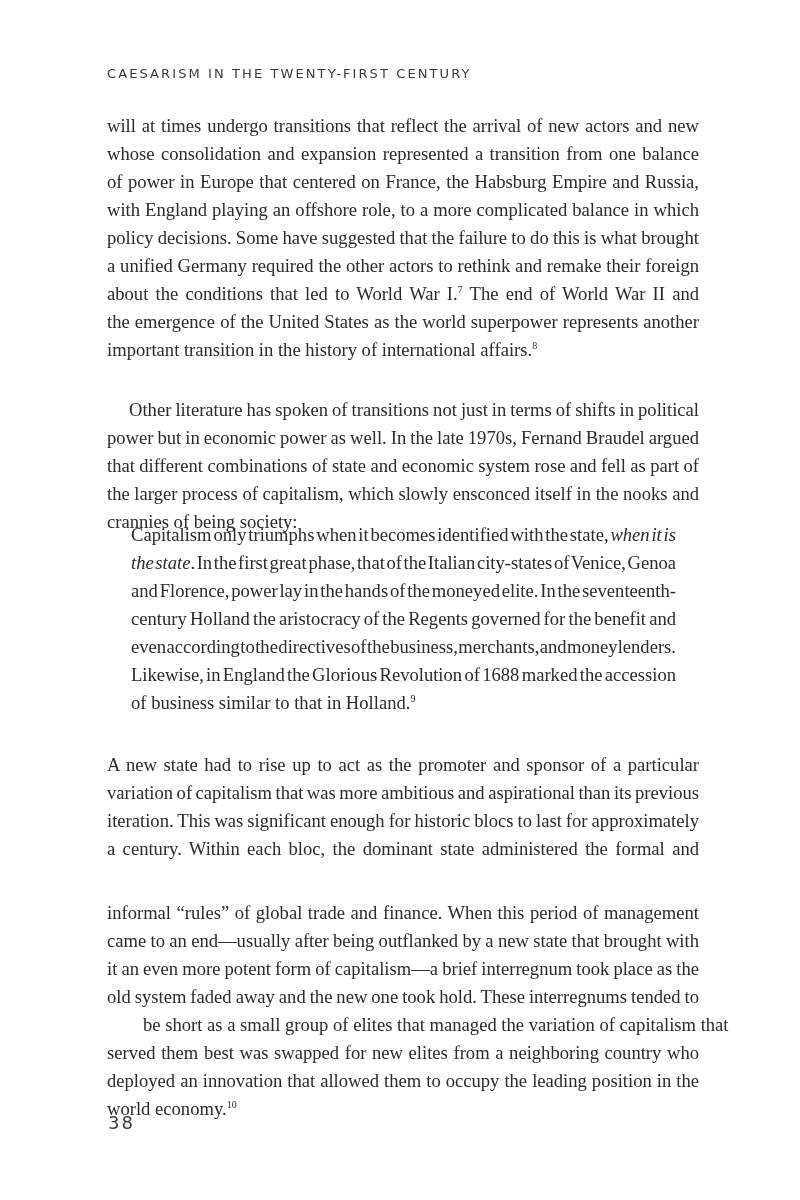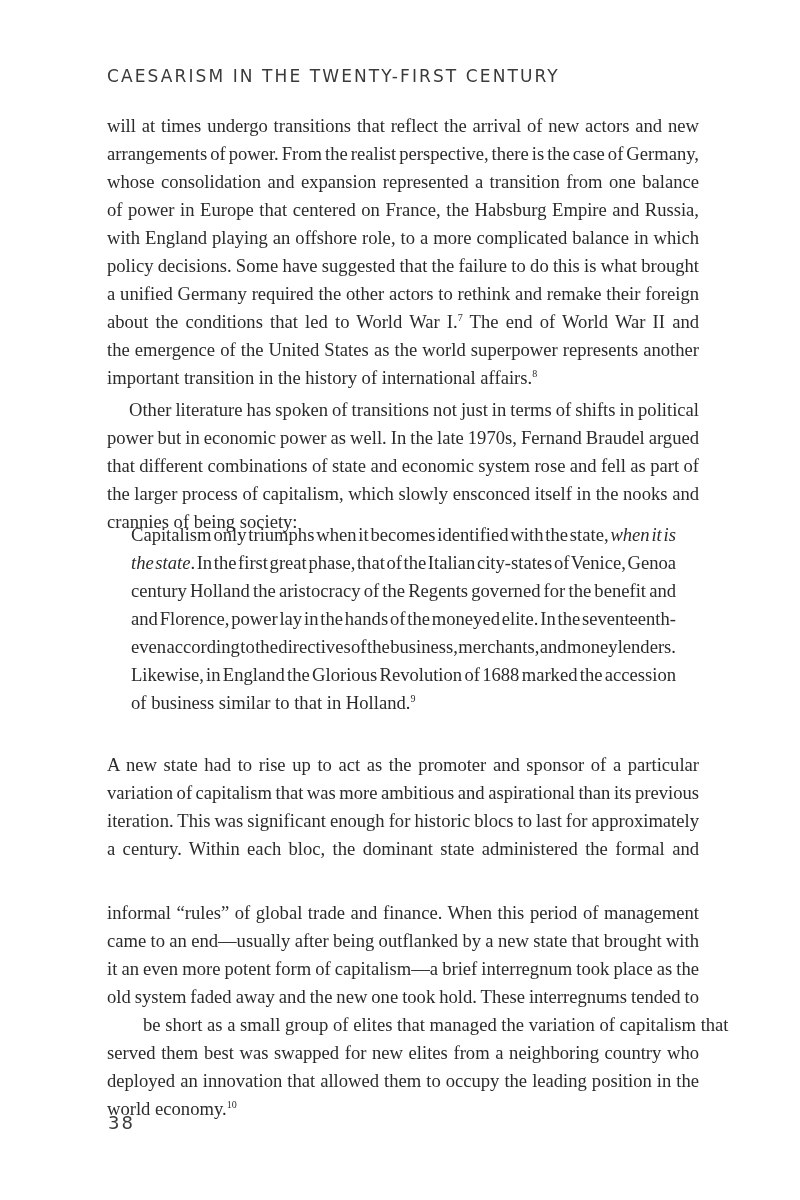--- a/index.html
+++ b/index.html
@@ -12,21 +12,21 @@
       height: 1200px;
       position: relative;
       overflow: hidden;
       color: #2a2a2a;
     }
     .running-head {
       position: absolute;
       left: 107px;
       top: 66px;
       font-family: "DejaVu Sans", sans-serif;
-      font-size: 17px;
+      font-size: 13px;
       letter-spacing: 2.1px;
       color: #3a3a3a;
       white-space: nowrap;
     }
     .page-number {
       position: absolute;
       left: 108px;
       top: 1112px;
       font-family: "DejaVu Sans", sans-serif;
       font-size: 18px;
@@ -67,21 +67,20 @@
     #quote { left: 131px; top: 521px; width: 545px; }
     #para3 { left: 107px; top: 751px; width: 592px; }
   </style>
 </head>
 <body>
 
 <div class="running-head">CAESARISM IN THE TWENTY-FIRST CENTURY</div>
 
 <div class="text-block" id="para1">
   <span class="line" style="word-spacing: 0px;">will at times undergo transitions that reflect the arrival of new actors and new</span>
-  <span class="line" style="word-spacing: -1.63802px;">arrangements of power. From the realist perspective, there is the case of Germany,</span>
   <span class="line" style="word-spacing: 0px;">whose consolidation and expansion represented a transition from one balance</span>
   <span class="line" style="word-spacing: 0px;">of power in Europe that centered on France, the Habsburg Empire and Russia,</span>
   <span class="line" style="word-spacing: 0px;">with England playing an offshore role, to a more complicated balance in which</span>
   <span class="line" style="word-spacing: -0.382212px;">policy decisions. Some have suggested that the failure to do this is what brought</span>
   <span class="line" style="word-spacing: 0px;">a unified Germany required the other actors to rethink and remake their foreign</span>
   <span class="line" style="word-spacing: 0px;"><span>about the conditions that led to World War I.</span><sup>7</sup><span> The end of World War II and</span></span>
   <span class="line" style="word-spacing: 0px;">the emergence of the United States as the world superpower represents another</span>
   <span class="line last"><span>important transition in the history of international affairs.</span><sup>8</sup></span>
 </div>
 
@@ -89,22 +88,22 @@
   <span class="line indent" style="word-spacing: -0.604567px;">Other literature has spoken of transitions not just in terms of shifts in political</span>
   <span class="line" style="word-spacing: -0.628606px;">power but in economic power as well. In the late 1970s, Fernand Braudel argued</span>
   <span class="line" style="word-spacing: -0.230769px;">that different combinations of state and economic system rose and fell as part of</span>
   <span class="line" style="word-spacing: 0px;">the larger process of capitalism, which slowly ensconced itself in the nooks and</span>
   <span class="line last">crannies of being society:</span>
 </div>
 
 <div class="text-block" id="quote">
   <span class="line" style="word-spacing: -2.82552px;"><span>Capitalism only triumphs when it becomes identified with the state, </span><em>when it is</em></span>
   <span class="line" style="word-spacing: -3.05357px;"><em>the state</em><span>. In the first great phase, that of the Italian city-states of Venice, Genoa</span></span>
+  <span class="line" style="word-spacing: -2.83774px;">and Florence, power lay in the hands of the moneyed elite. In the seventeenth-</span>
   <span class="line" style="word-spacing: -1.47443px;">century Holland the aristocracy of the Regents governed for the benefit and</span>
-  <span class="line" style="word-spacing: -2.83774px;">and Florence, power lay in the hands of the moneyed elite. In the seventeenth-</span>
   <span class="line" style="word-spacing: -4.20781px;">even according to the directives of the business, merchants, and moneylenders.</span>
   <span class="line" style="word-spacing: -2.35469px;">Likewise, in England the Glorious Revolution of 1688 marked the accession</span>
   <span class="line last"><span>of business similar to that in Holland.</span><sup>9</sup></span>
 </div>
 
 <div class="text-block" id="para3">
   <span class="line" style="word-spacing: 0px;">A new state had to rise up to act as the promoter and sponsor of a particular</span>
   <span class="line" style="word-spacing: -1.15199px;">variation of capitalism that was more ambitious and aspirational than its previous</span>
   <span class="line" style="word-spacing: -0.606534px;">iteration. This was significant enough for historic blocs to last for approximately</span>
   <span class="line" style="word-spacing: 0px;">a century. Within each bloc, the dominant state administered the formal and</span>

